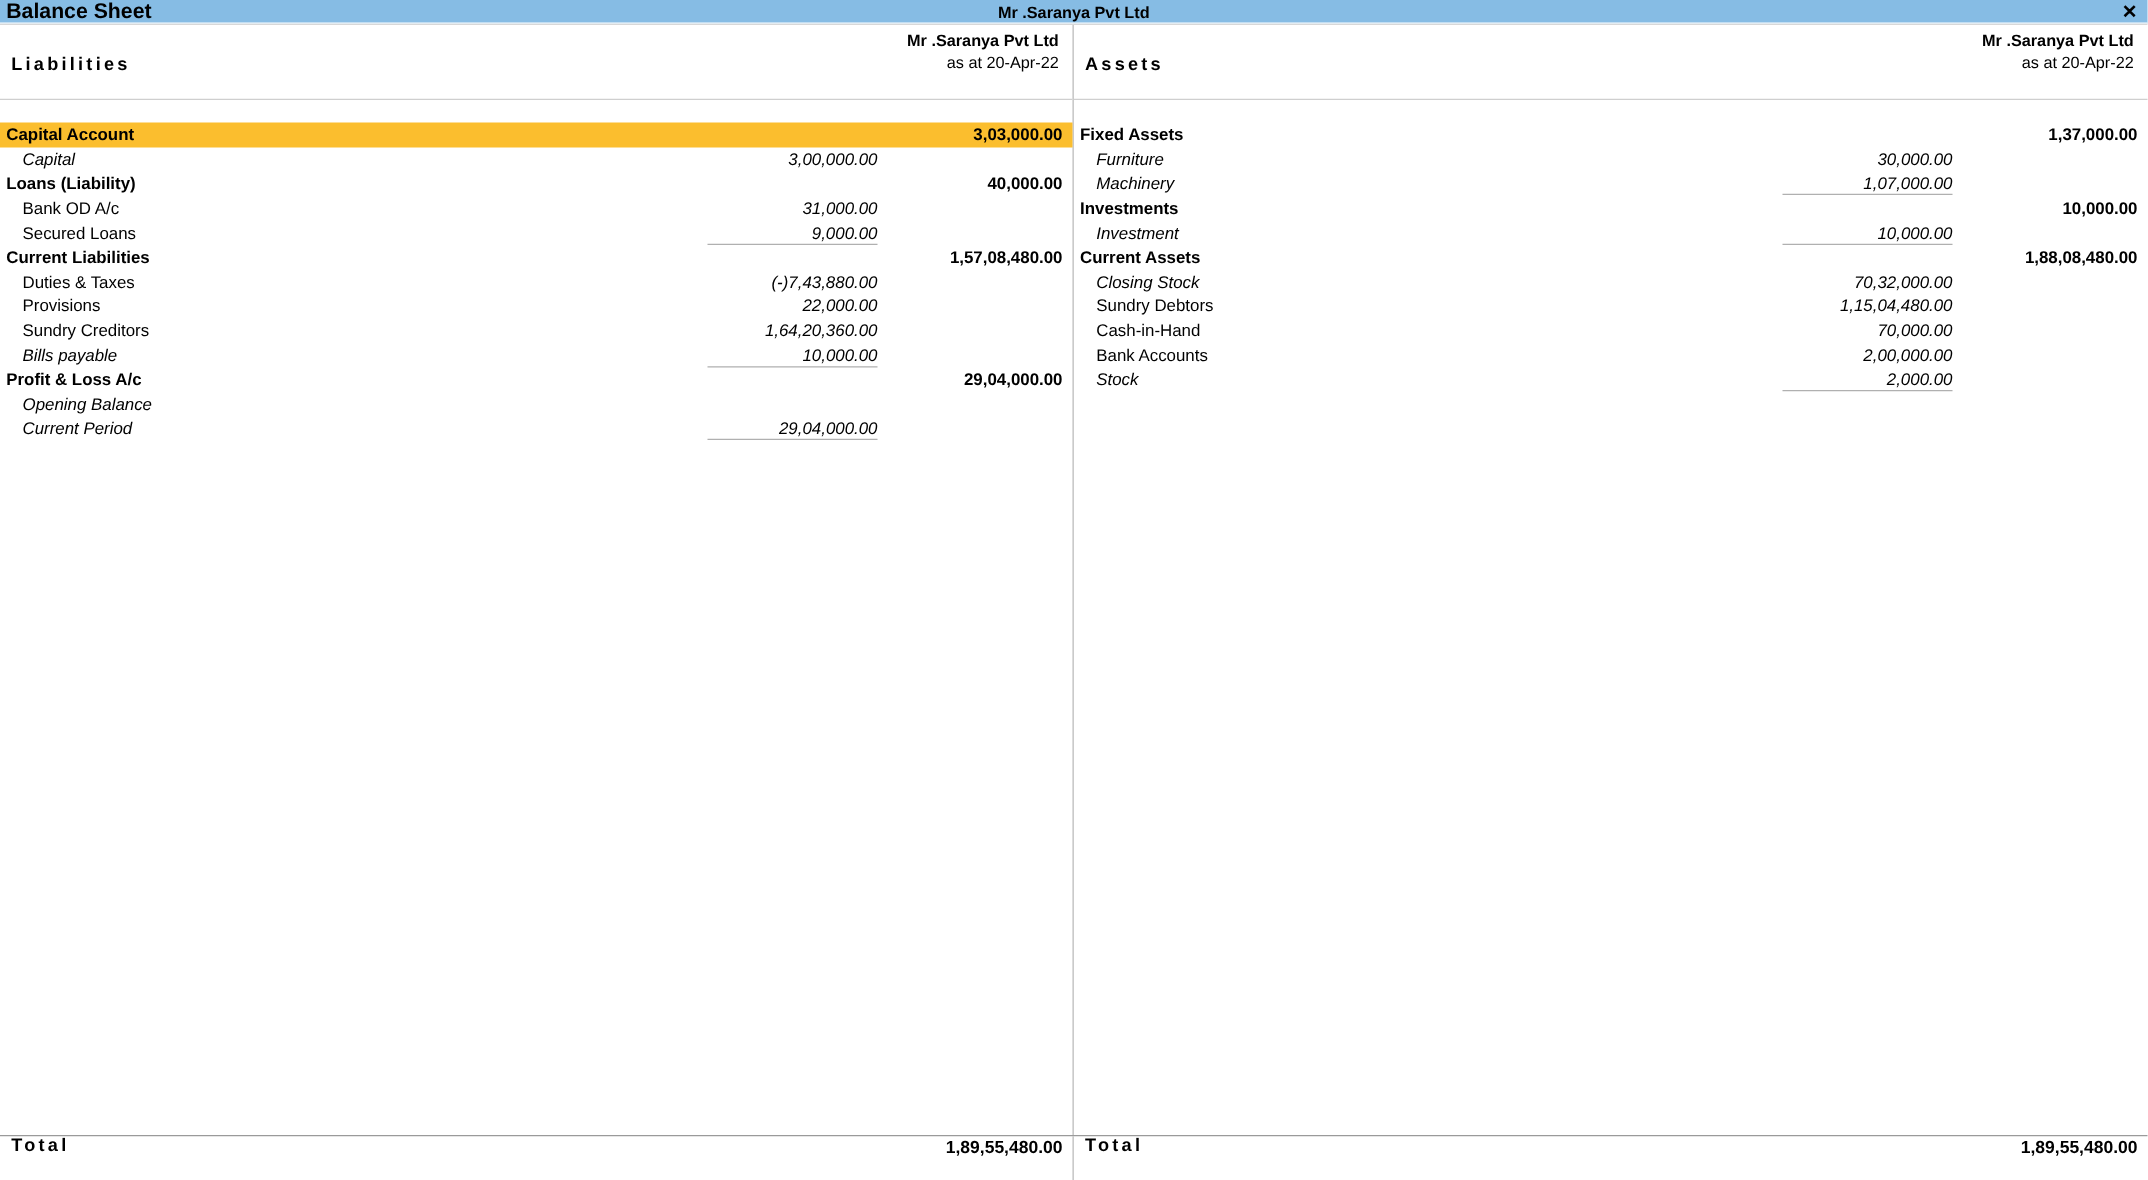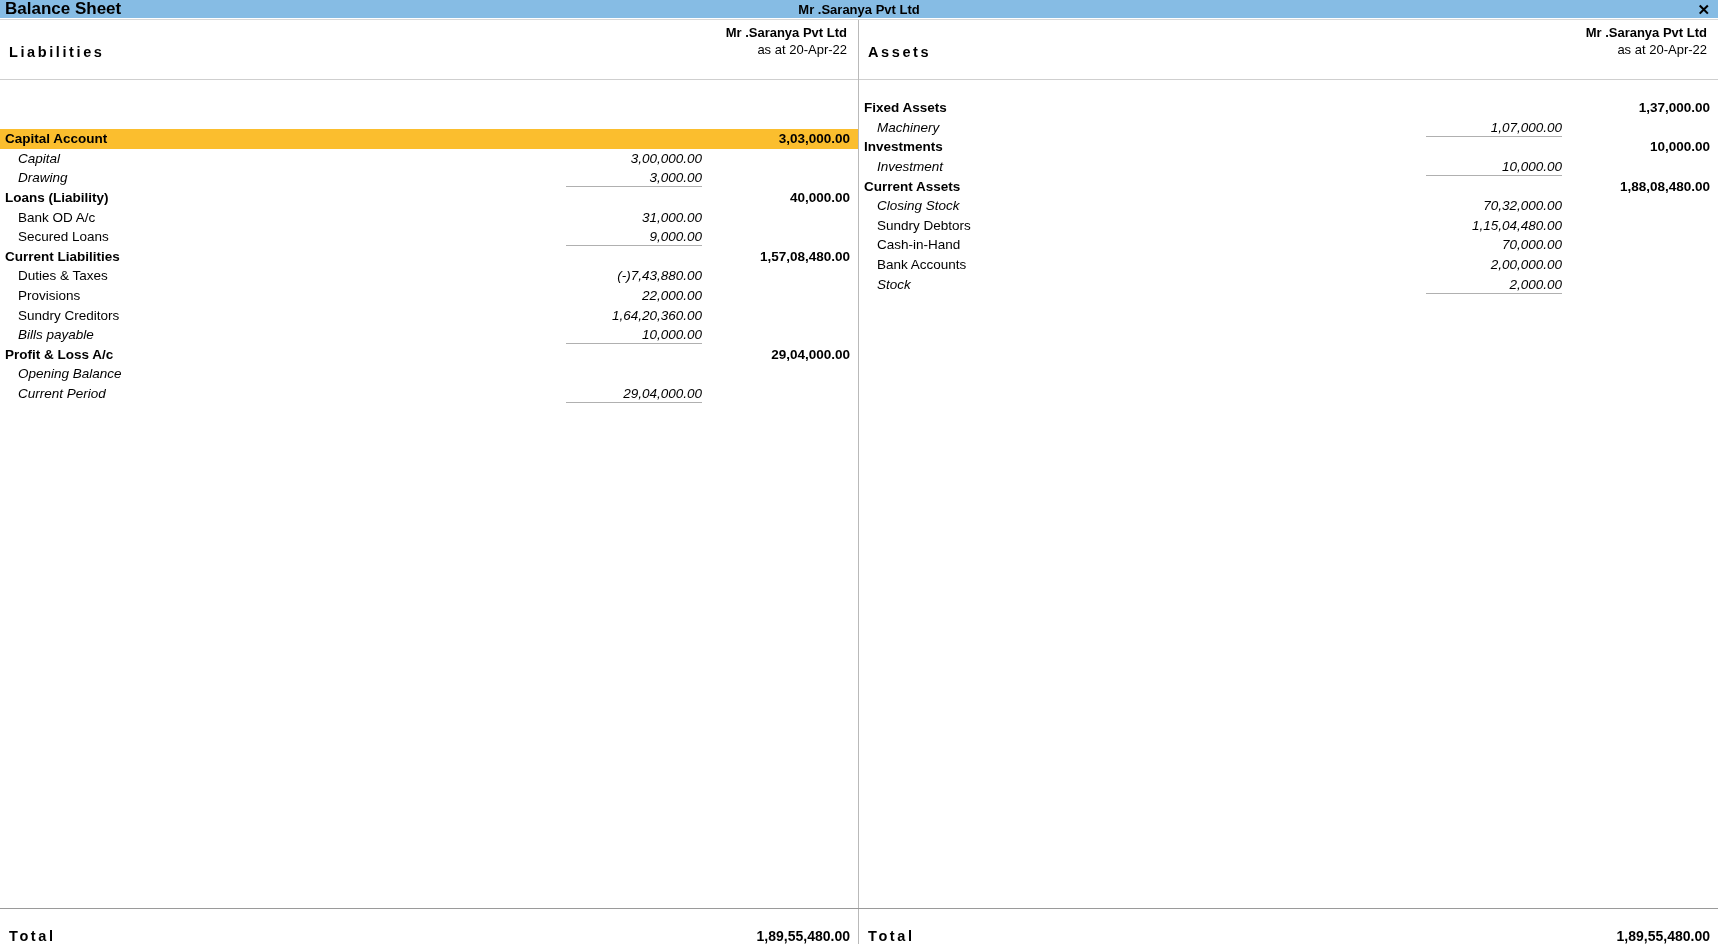--- a/index.html
+++ b/index.html
@@ -119,21 +119,21 @@
   
   .row {
     position: relative;
     height: 19.6px;
     display: flex;
     align-items: center;
     font-size: 13.5px;
     white-space: nowrap;
   }
   .row.group  { font-weight: bold; }
-  .row.highlight { background: #fbbe2e; margin-top: 31px; }
+  .row.highlight { background: #fbbe2e; }
 
   .row .label {
     flex: 0 0 auto;
     padding-left: 5px;
   }
   .row.child .label { padding-left: 18px; }
   .row .spacer { flex: 1 1 auto; }
 
   .row .sub-amount {
     flex: 0 0 auto;
@@ -169,21 +169,21 @@
   
   .totals {
     flex: 0 0 auto;
     display: flex;
     border-top: 1px solid #9a9a9a;
     height: 36px;
   }
   .totals .tcol {
     width: 50%;
     display: flex;
-    align-items: flex-end;
+    align-items: flex-start;
     position: relative;
   }
   .totals .tcol.left { border-right: 1px solid #b9b9b9; }
   .totals .tlabel {
     padding-left: 9px;
     font-size: 14.5px;
     font-weight: bold;
     letter-spacing: 2.6px;
   }
   .totals .tspacer { flex: 1 1 auto; }
@@ -220,26 +220,20 @@
             <span class="spacer"></span>
             <span class="sub-amount"></span>
             <span class="grp-amount">3,03,000.00</span>
           </div>
           <div class="row child">
             <span class="label italic">Capital</span>
             <span class="spacer"></span>
             <span class="sub-amount">3,00,000.00</span>
             <span class="grp-amount"></span>
           </div>
-          <div class="row child ruled">
-            <span class="label italic">Drawing</span>
-            <span class="spacer"></span>
-            <span class="sub-amount">3,000.00</span>
-            <span class="grp-amount"></span>
-          </div>
           <div class="row group">
             <span class="label">Loans (Liability)</span>
             <span class="spacer"></span>
             <span class="sub-amount"></span>
             <span class="grp-amount">40,000.00</span>
           </div>
           <div class="row child">
             <span class="label">Bank OD A/c</span>
             <span class="spacer"></span>
             <span class="sub-amount">31,000.00</span>
@@ -309,20 +303,26 @@
           <div class="company">Mr .Saranya Pvt Ltd</div>
           <div class="asat">as at 20-Apr-22</div>
         </div>
       </div>
       <div class="colbody" id="right-body">
           <div class="row group">
             <span class="label">Fixed Assets</span>
             <span class="spacer"></span>
             <span class="sub-amount"></span>
             <span class="grp-amount">1,37,000.00</span>
+          </div>
+          <div class="row child">
+            <span class="label italic">Furniture</span>
+            <span class="spacer"></span>
+            <span class="sub-amount">30,000.00</span>
+            <span class="grp-amount"></span>
           </div>
           <div class="row child ruled">
             <span class="label italic">Machinery</span>
             <span class="spacer"></span>
             <span class="sub-amount">1,07,000.00</span>
             <span class="grp-amount"></span>
           </div>
           <div class="row group">
             <span class="label">Investments</span>
             <span class="spacer"></span>

